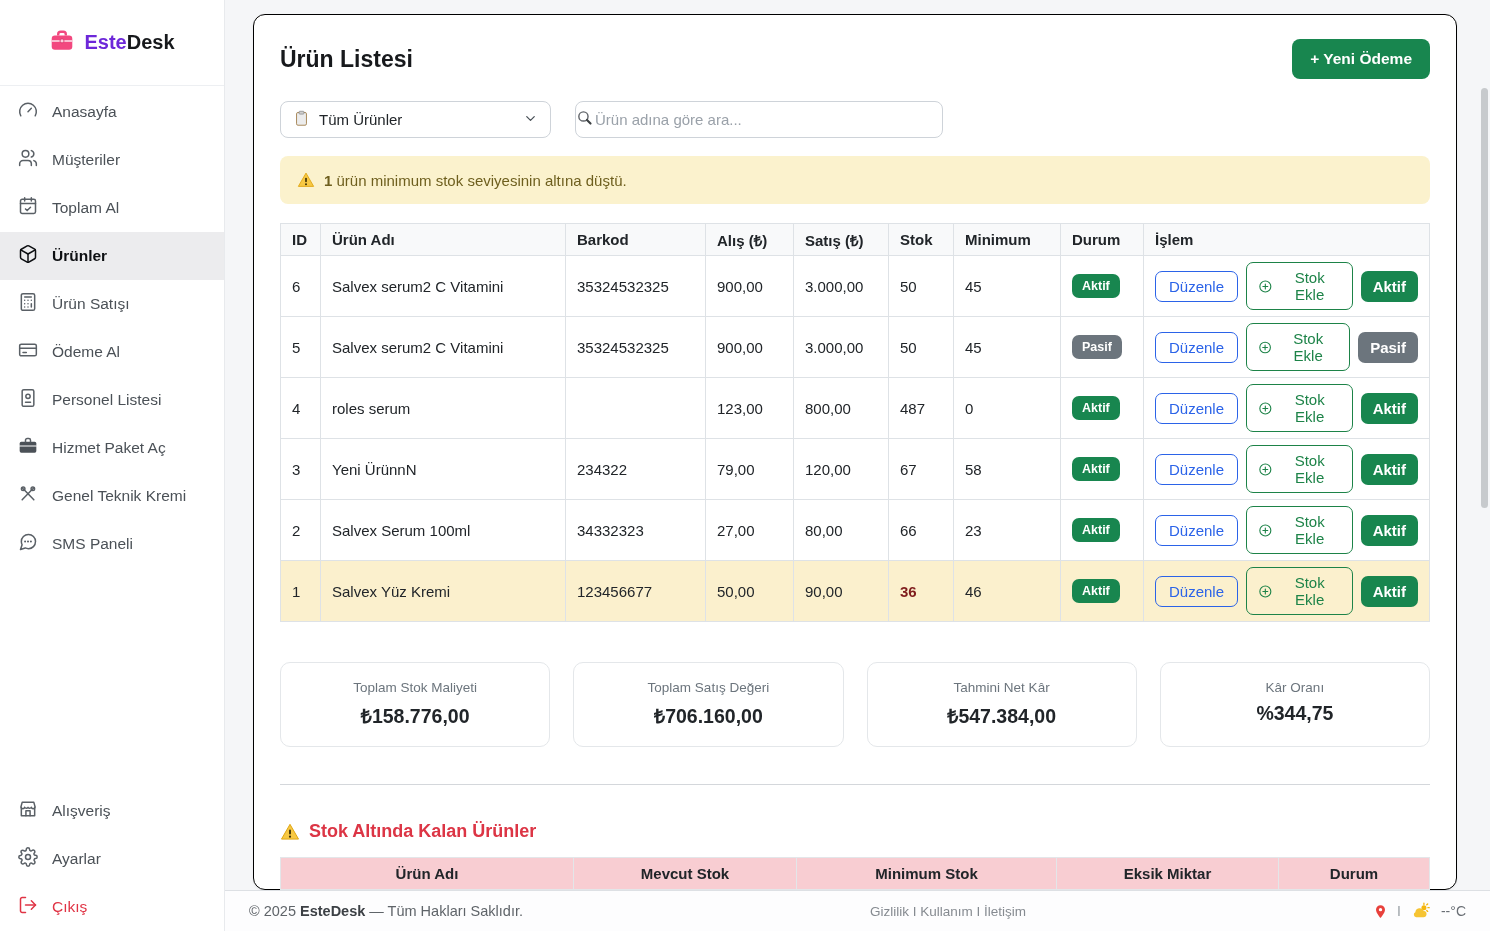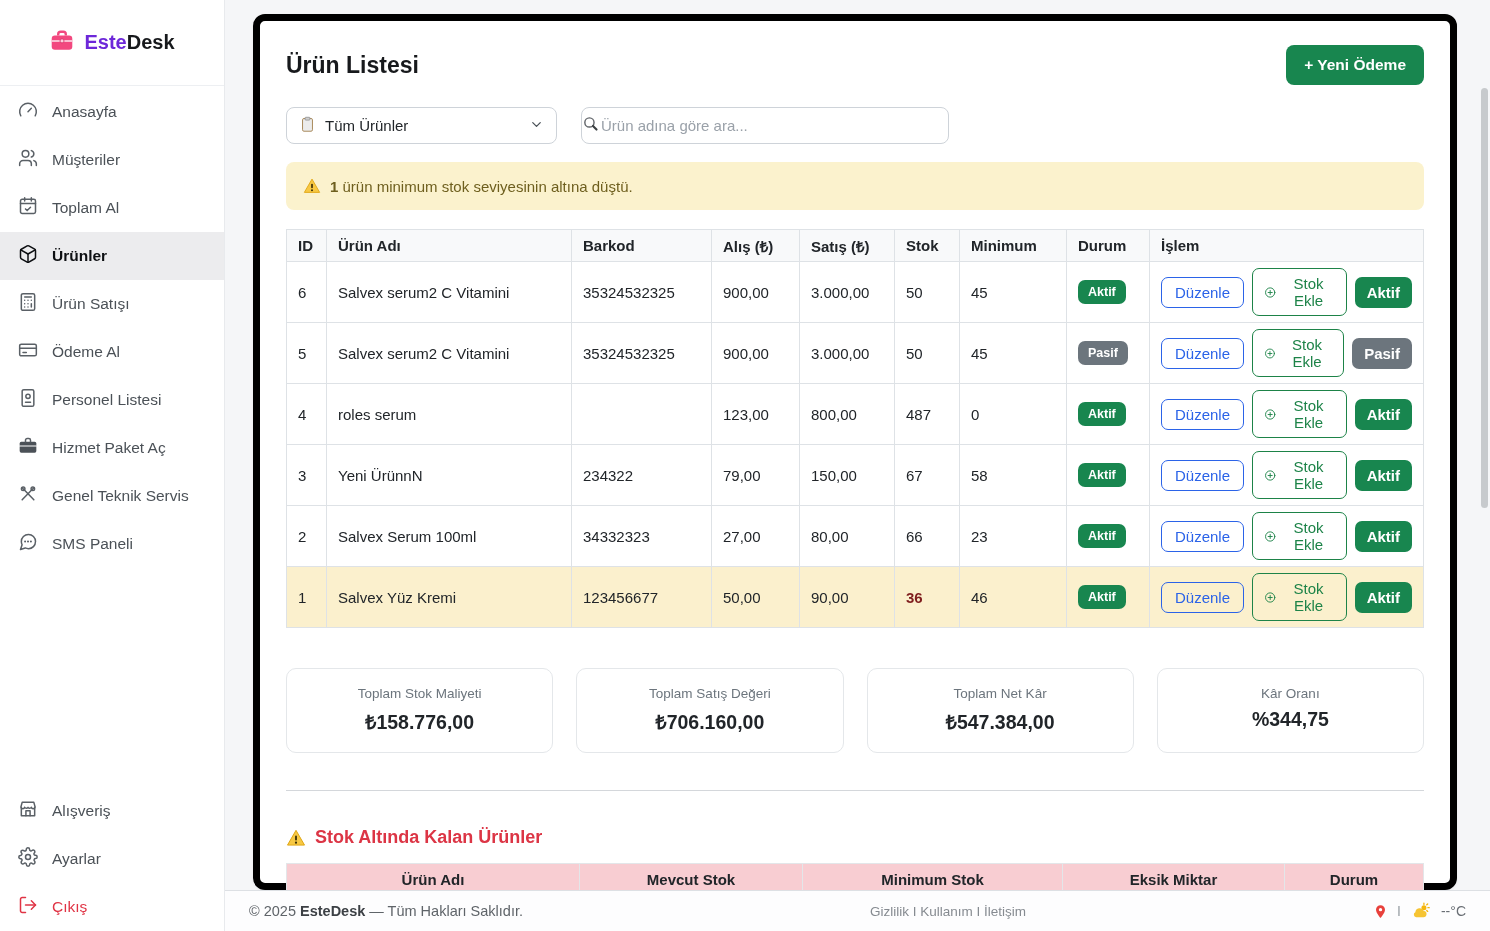--- a/index.html
+++ b/index.html
@@ -22,21 +22,21 @@
                  stroke-width:1.8;stroke-linecap:round;stroke-linejoin:round}
   .menu-item.active{background:#ececee;color:#0d0f12;font-weight:bold}
   .menu-item.active svg{stroke:#0d0f12}
   .menu-item.danger{color:#e03445}
   .menu-item.danger svg{stroke:#e03445}
   .spacer{flex:1}
 
   
   .main{flex:1;display:flex;flex-direction:column;min-width:0}
   .content{flex:1;padding:14px 33px 0 28px}
-  .panel{background:#fff;border:7px solid #000000;border-radius:12px;
+  .panel{background:#fff;border:1px solid #000000;border-radius:12px;
          box-shadow:0 1px 3px rgba(16,24,40,.05);padding:24px 26px;height:876px}
 
   .panel-head{display:flex;justify-content:space-between;align-items:center}
   .title{font-size:23px;font-weight:bold;color:#17191c}
   .btn-new{background:#18864f;color:#fff;font-size:15.5px;font-weight:bold;border:none;
            border-radius:8px;padding:11px 18px;cursor:pointer;font-family:inherit}
 
   .filters{display:flex;gap:24px;margin-top:22px}
   .select{width:271px;height:37px;border:1px solid #ced3d9;border-radius:8px;display:flex;
           align-items:center;gap:9px;padding:0 12px;font-size:15px;cursor:pointer;background:#fff}
@@ -178,21 +178,21 @@
           </svg></span>
         <span>Hizmet Paket Aç</span>
       </div>
       <div class="menu-item">
         <span><svg viewBox="0 0 24 24">
             <path d="M5 4.5 19 19"></path>
             <path d="M19 4.5 5 19"></path>
             <circle cx="6.2" cy="5.7" r="2.1"></circle>
             <circle cx="17.8" cy="5.7" r="2.1"></circle>
           </svg></span>
-        <span>Genel Teknik Servis</span>
+        <span>Genel Teknik Kremi</span>
       </div>
       <div class="menu-item">
         <span><svg viewBox="0 0 24 24">
             <path d="M21 11.5a8.38 8.38 0 0 1-8.5 8.5 8.5 8.5 0 0 1-3.8-.9L3 21l1.9-5.7a8.38 8.38 0 0 1-.9-3.8 8.5 8.5 0 0 1 8.5-8.5 8.38 8.38 0 0 1 8.5 8.5Z"></path>
             <path d="M8.5 11.5h.01M12 11.5h.01M15.5 11.5h.01" stroke-width="2.4"></path>
           </svg></span>
         <span>SMS Paneli</span>
       </div>
     </nav>
   <div class="spacer"></div>
@@ -360,21 +360,21 @@
                   </button>
                   <button class="btn btn-solid">Aktif</button>
                 </div>
               </td>
             </tr>
             <tr>
               <td>3</td>
               <td>Yeni ÜrünnN</td>
               <td>234322</td>
               <td>79,00</td>
-              <td>150,00</td>
+              <td>120,00</td>
               <td>67</td>
               <td>58</td>
               <td><span class="badge">Aktif</span></td>
               <td>
                 <div class="actions">
                   <button class="btn btn-edit">Düzenle</button>
                   <button class="btn btn-stock">
                     <svg viewBox="0 0 24 24">
                       <circle cx="12" cy="12" r="9"></circle>
                       <path d="M12 8v8M8 12h8"></path>
@@ -437,21 +437,21 @@
       <div class="stats" id="stats">
           <div class="stat">
             <div class="lbl">Toplam Stok Maliyeti</div>
             <div class="val">₺158.776,00</div>
           </div>
           <div class="stat">
             <div class="lbl">Toplam Satış Değeri</div>
             <div class="val">₺706.160,00</div>
           </div>
           <div class="stat">
-            <div class="lbl">Toplam Net Kâr</div>
+            <div class="lbl">Tahmini Net Kâr</div>
             <div class="val">₺547.384,00</div>
           </div>
           <div class="stat">
             <div class="lbl">Kâr Oranı</div>
             <div class="val">%344,75</div>
           </div>
         </div>
 
       <hr class="divider">
 

